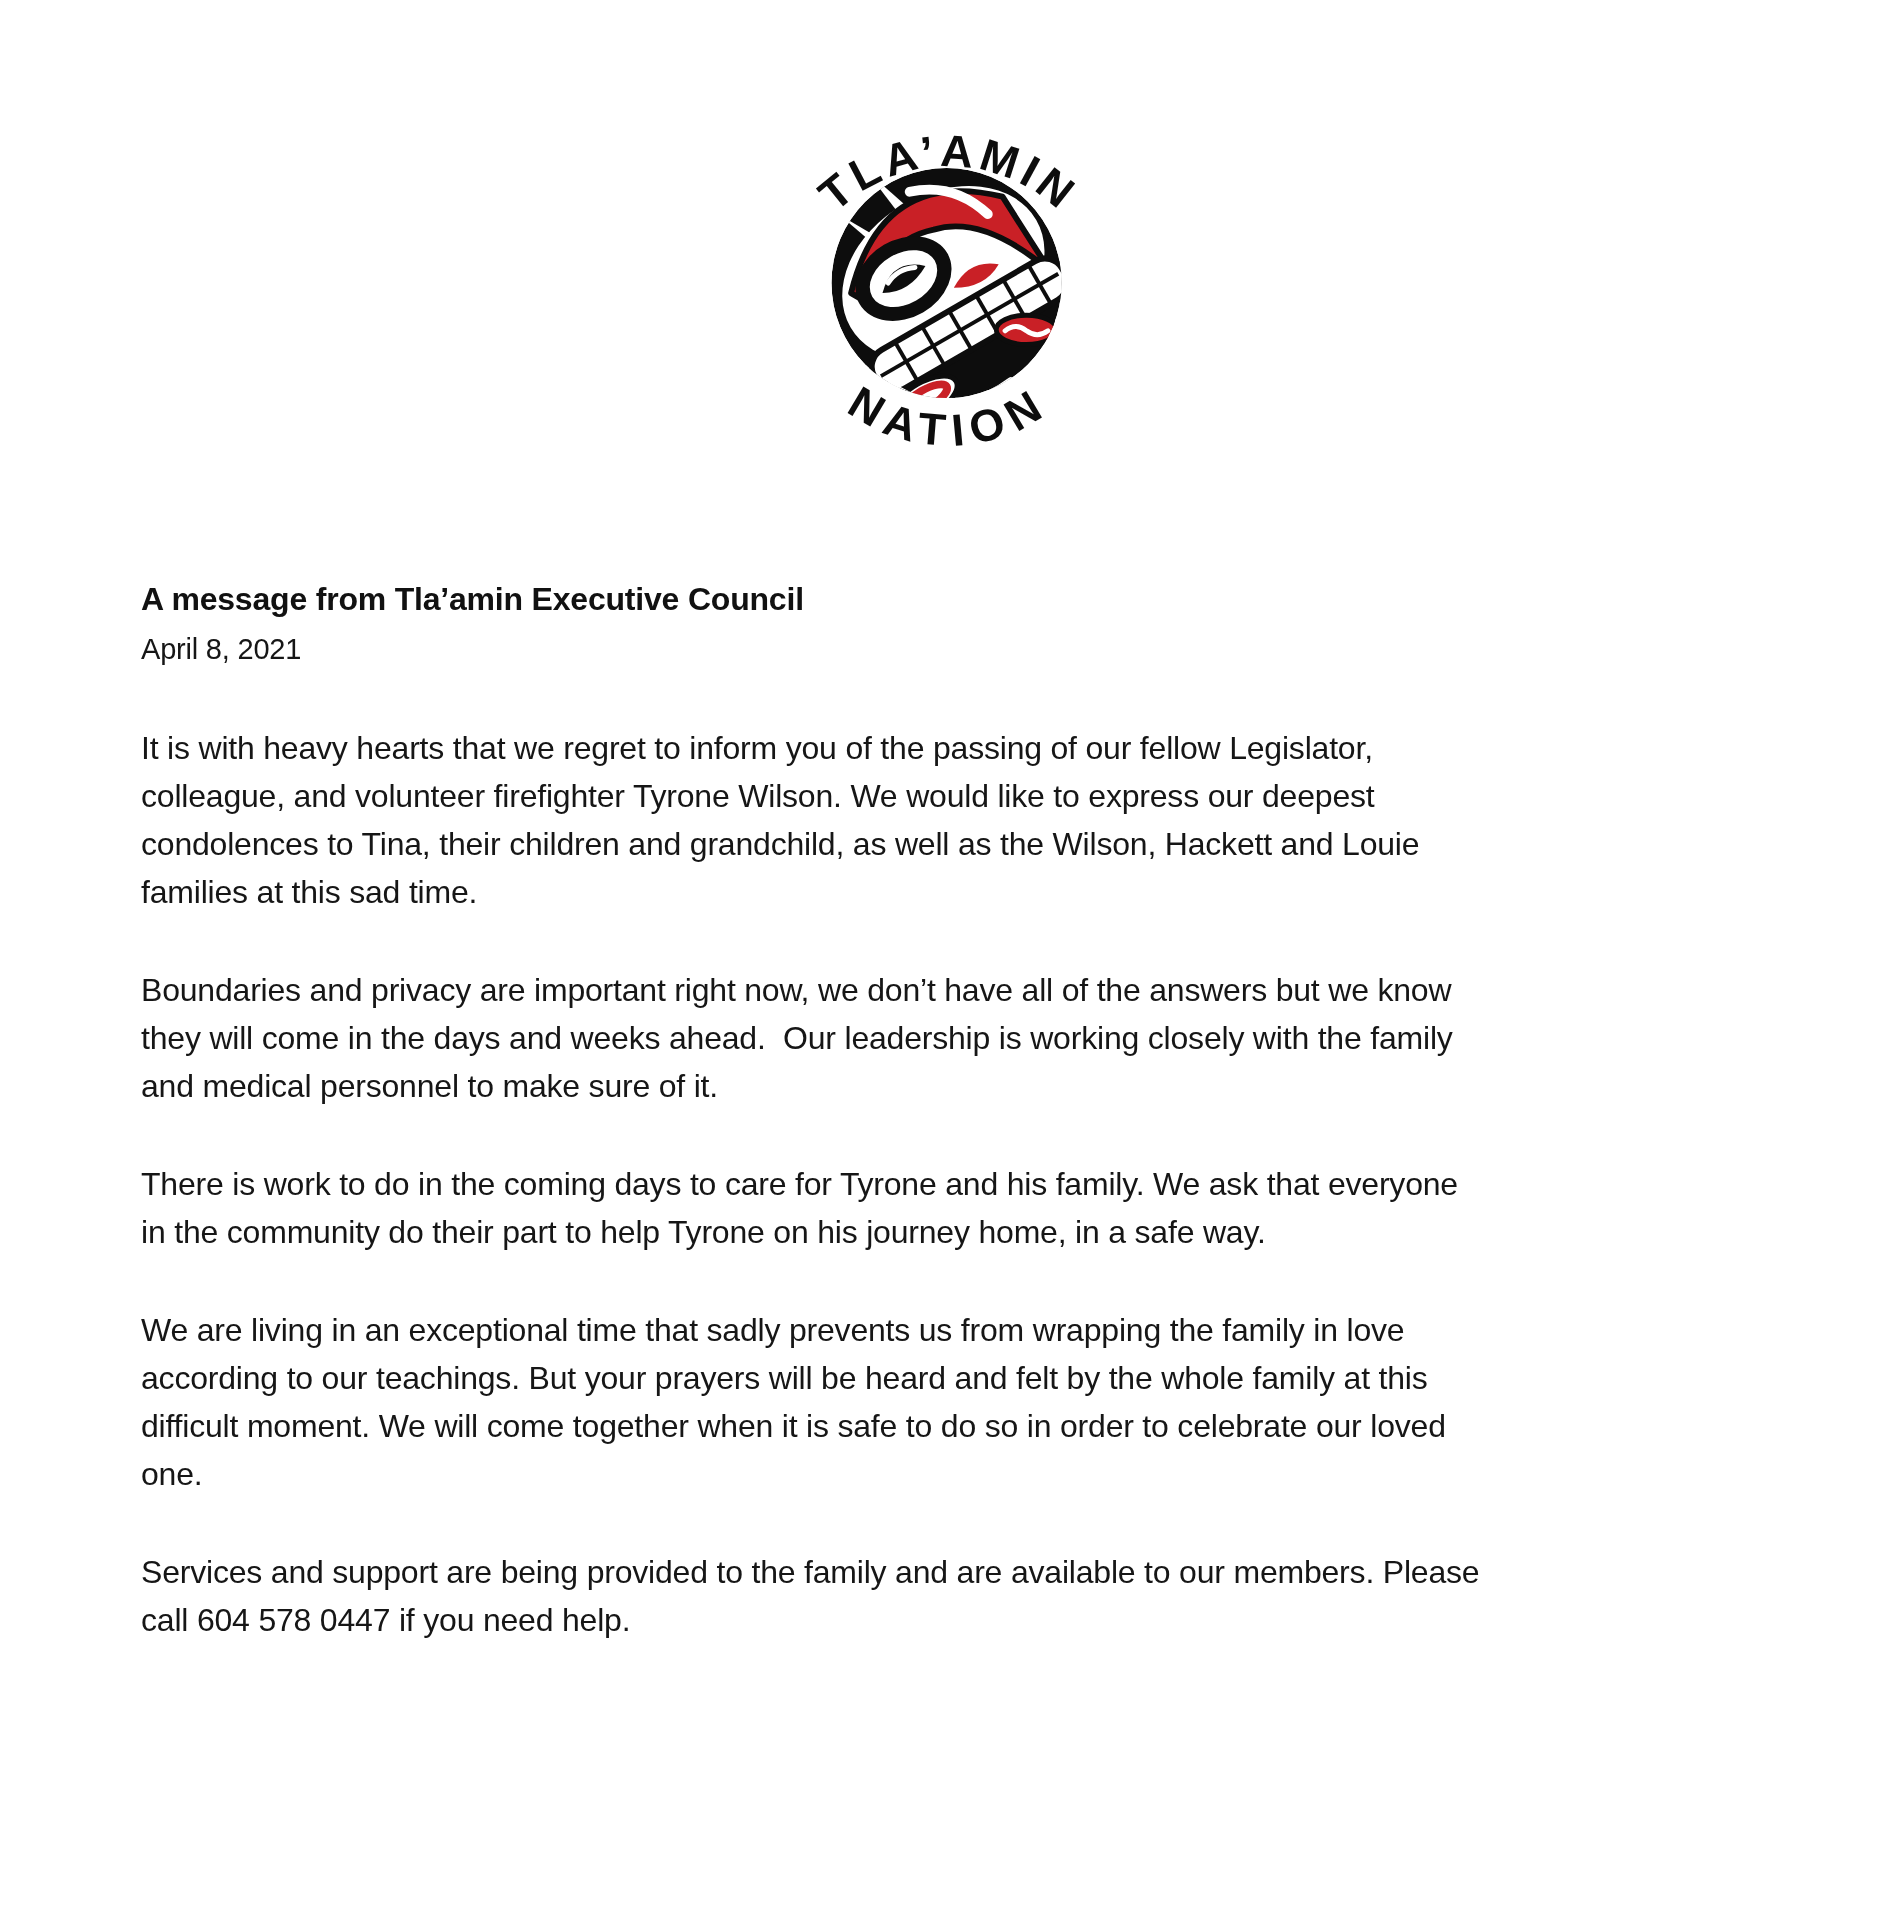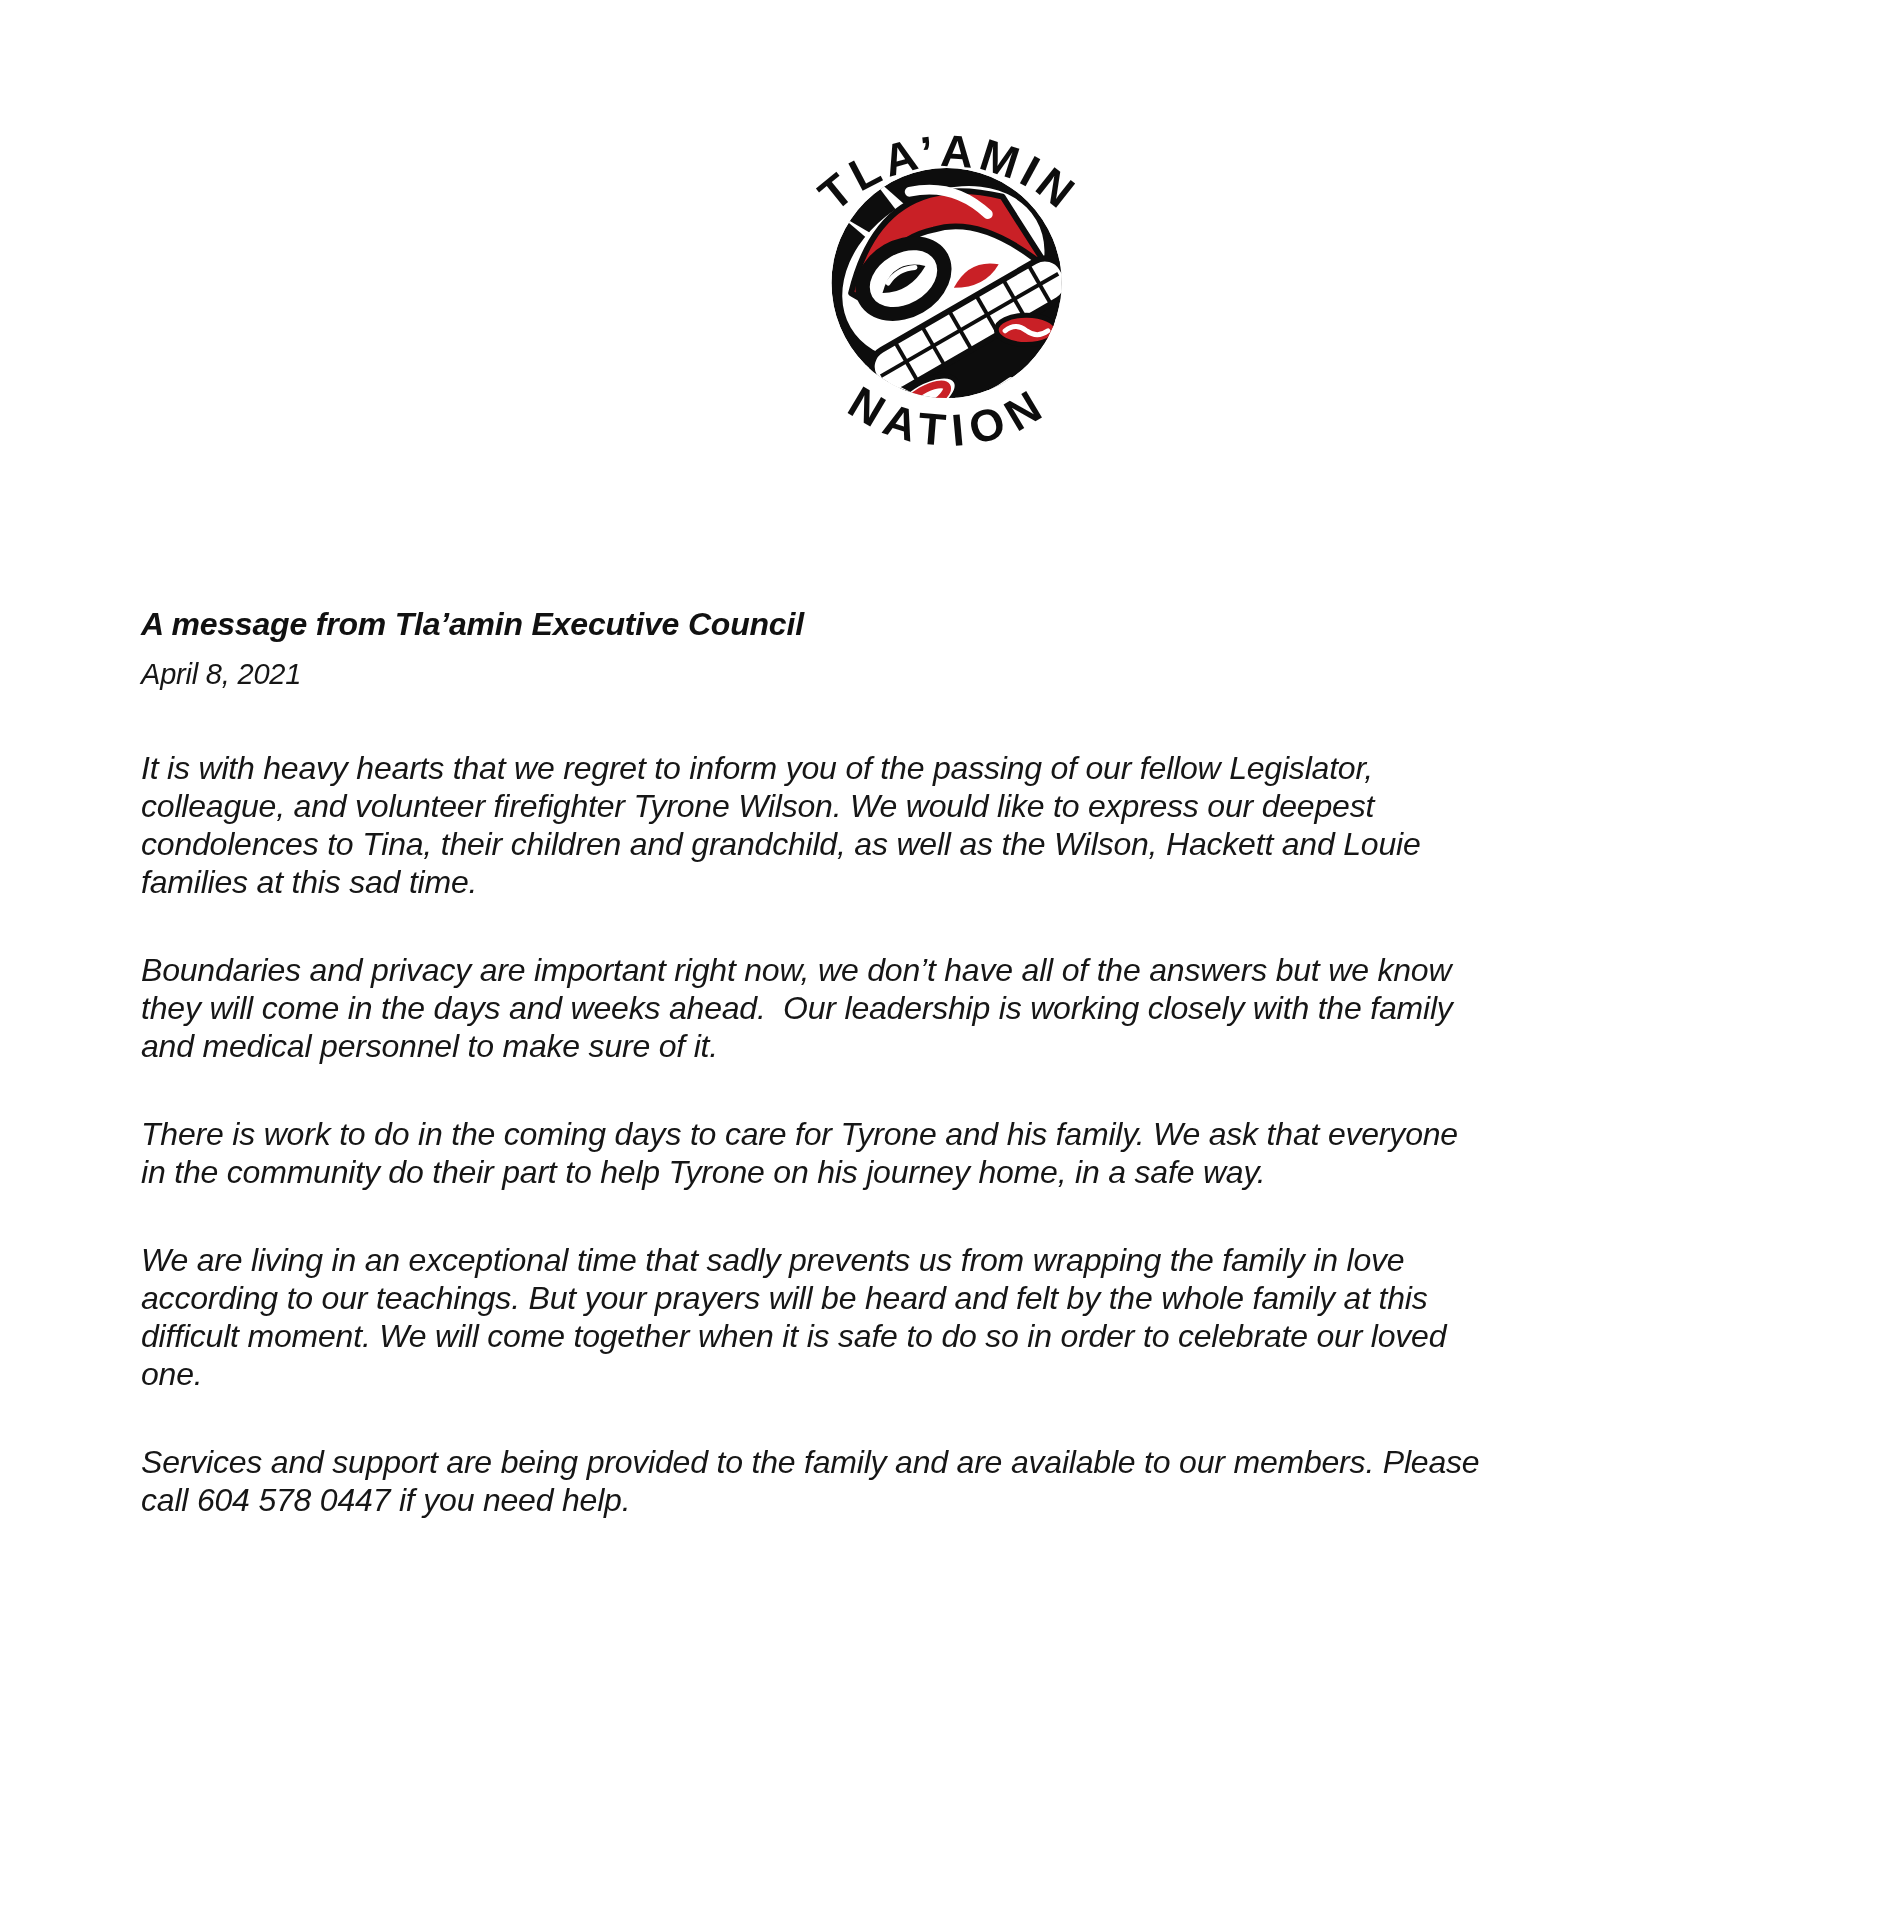--- a/index.html
+++ b/index.html
@@ -20,41 +20,40 @@
   }
   .logo-text {
     font-family: "Liberation Sans", sans-serif;
     font-weight: bold;
     font-size: 46px;
     fill: #0d0d0d;
   }
   .logo-text.top { letter-spacing: 5px; }
   .logo-text.bottom { letter-spacing: 9px; }
   .content {
-    margin-top: 119px;
+    margin-top: 94px;
     padding-left: 141px;
     width: 1765px;
-    font-style: italic;
   }
   .heading {
     font-weight: bold;
     font-size: 32px;
     line-height: 50px;
     letter-spacing: -0.2px;
     color: #111111;
   }
   .date-line {
     font-size: 29px;
     line-height: 50px;
     letter-spacing: -0.2px;
   }
   .para {
     margin-top: 50px;
     font-size: 32px;
-    line-height: 38px;
+    line-height: 48px;
     letter-spacing: -0.2px;
     white-space: pre-wrap;
     color: #161616;
   }
 </style>
 </head>
 <body>
 
 <div class="page">
 

